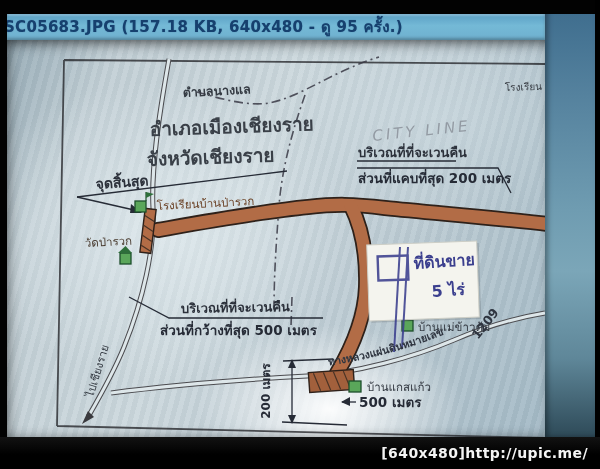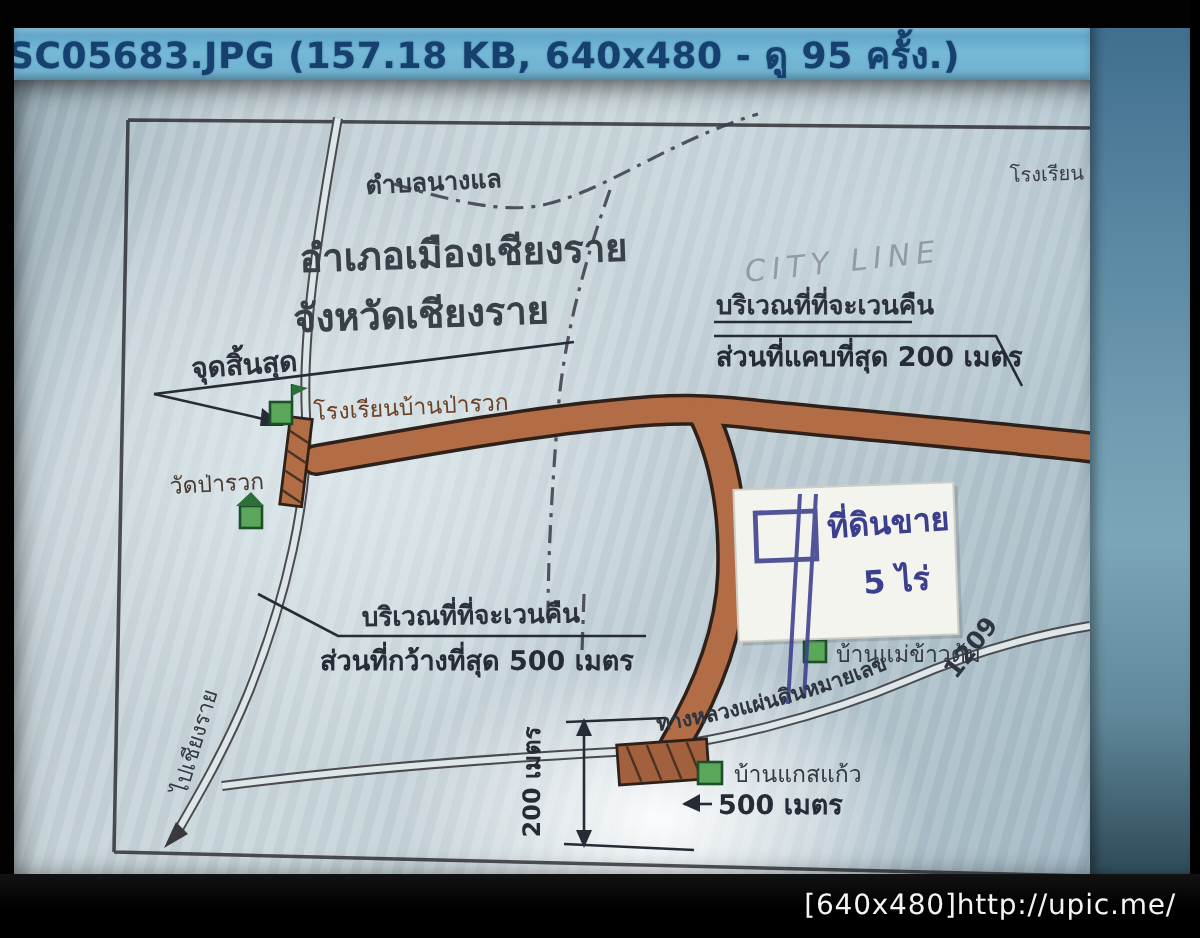--- a/index.html
+++ b/index.html
@@ -3,21 +3,21 @@
 <meta charset="utf-8">
 <style>
   html,body{margin:0;padding:0;background:#000;}
   .stage{position:relative;width:600px;height:469px;background:#020202;overflow:hidden;
          font-family:"DejaVu Sans",sans-serif;}
   
   .titlebar{position:absolute;left:7px;top:14px;width:538px;height:26px;
     background:linear-gradient(180deg,#5a9fc4 0%,#74b9d6 45%,#6fb0cf 100%);
     display:flex;align-items:center;overflow:hidden;
     box-shadow:inset 0 -2px 3px rgba(0,0,0,.25), inset 0 2px 2px rgba(255,255,255,.25);}
-  .titlebar span{color:#16406e;font-size:18px;font-weight:600;white-space:nowrap;
+  .titlebar span{color:#16406e;font-size:15px;font-weight:600;white-space:nowrap;
     letter-spacing:.3px;margin-left:-3px;text-shadow:0 0 1px rgba(22,64,110,.5);}
   
   .photo{position:absolute;left:7px;top:40px;width:538px;height:397px;
     background:
       radial-gradient(190px 120px at 60% 93%, rgba(255,255,255,.95), rgba(255,255,255,0) 70%),
       radial-gradient(260px 200px at 28% 48%, rgba(238,246,249,.55), rgba(238,246,249,0) 75%),
       radial-gradient(220px 160px at 80% 20%, rgba(215,228,233,.4), rgba(215,228,233,0) 75%),
       repeating-linear-gradient(105deg, rgba(255,255,255,.05) 0 5px, rgba(20,40,50,.04) 5px 10px),
       linear-gradient(115deg,#96abb6 0%,#c3d0d6 16%,#ccd8dd 42%,#bccbd3 68%,#a4bac6 100%);
     box-shadow:inset 0 10px 14px -8px rgba(0,0,0,.65),
@@ -27,21 +27,21 @@
   
   .rightband{position:absolute;left:545px;top:0;width:50px;height:437px;
     background:linear-gradient(180deg,#3c6b8c 0%,#55829e 22%,#6f9cb1 48%,#7ba6b8 62%,#5f8799 82%,#2e4a58 100%);
     box-shadow:inset 3px 0 5px rgba(0,0,0,.35);}
   .edge-right{position:absolute;left:595px;top:0;width:5px;height:469px;background:#000;}
   .strip-top{position:absolute;left:0;top:0;width:600px;height:14px;background:#020202;}
   .strip-left{position:absolute;left:0;top:0;width:7px;height:469px;background:#020202;}
   .bottombar{position:absolute;left:0;top:437px;width:600px;height:32px;
     background:linear-gradient(180deg,#121212,#000 55%);}
   .watermark{position:absolute;right:12px;top:445px;color:#f4f4f4;font-size:14px;
-    font-weight:400;letter-spacing:.4px;text-shadow:0 1px 1px rgba(0,0,0,.8);}
+    font-weight:700;letter-spacing:.4px;text-shadow:0 1px 1px rgba(0,0,0,.8);}
   svg text{font-family:"DejaVu Sans",sans-serif;}
 </style>
 </head>
 <body>
 
 <div class="stage">
 
   <div class="photo"></div>
 
   <svg class="map-svg" width="600" height="469" viewBox="0 0 600 469">

